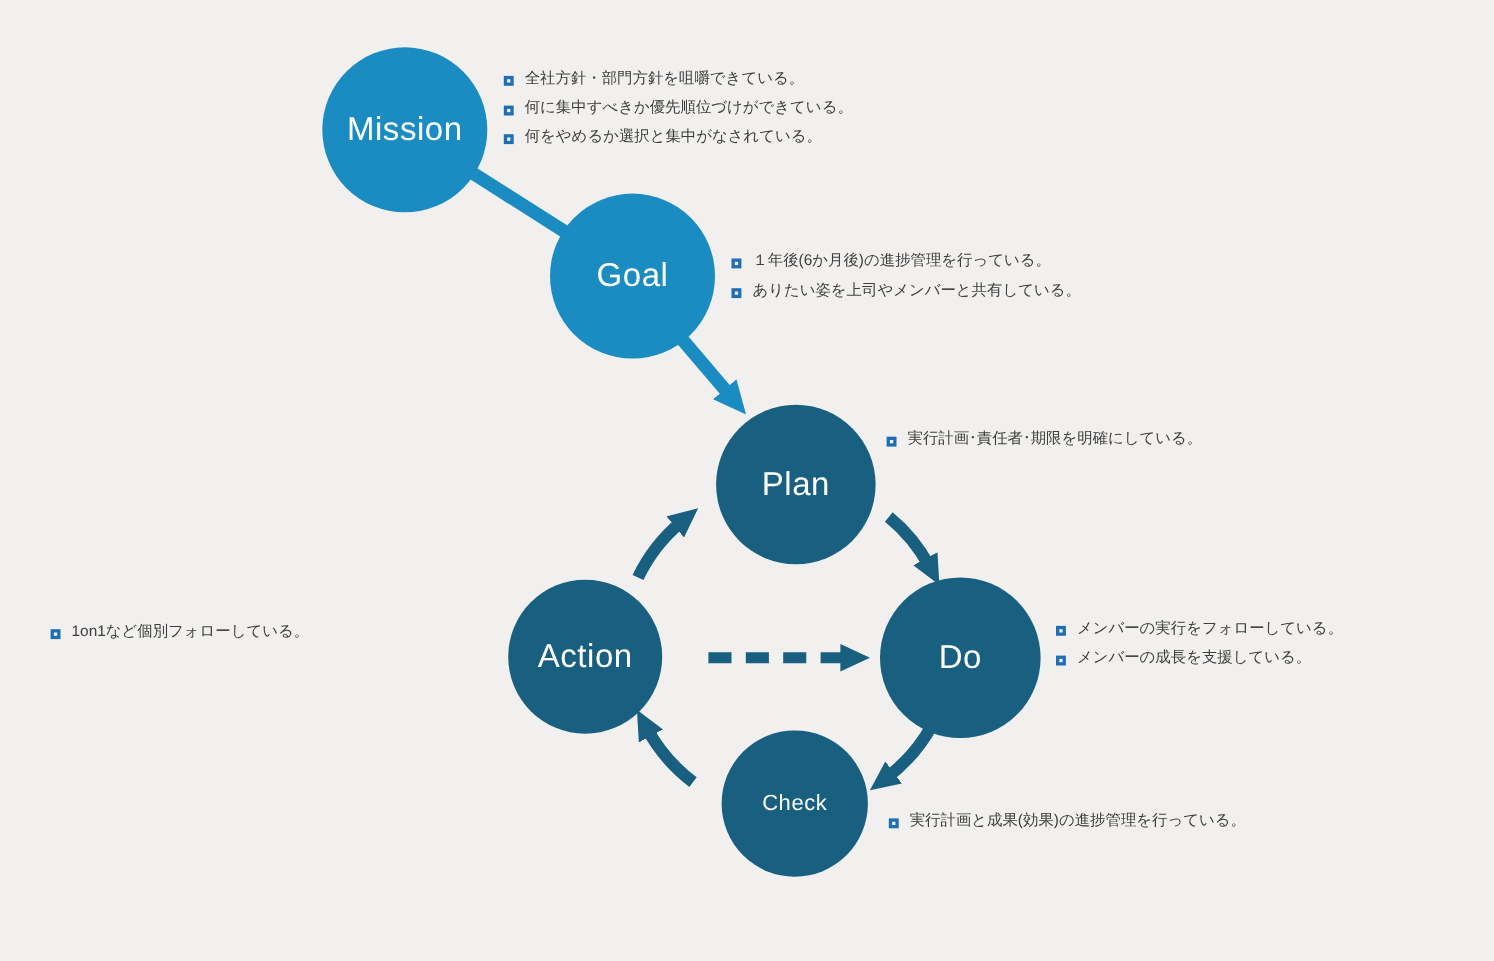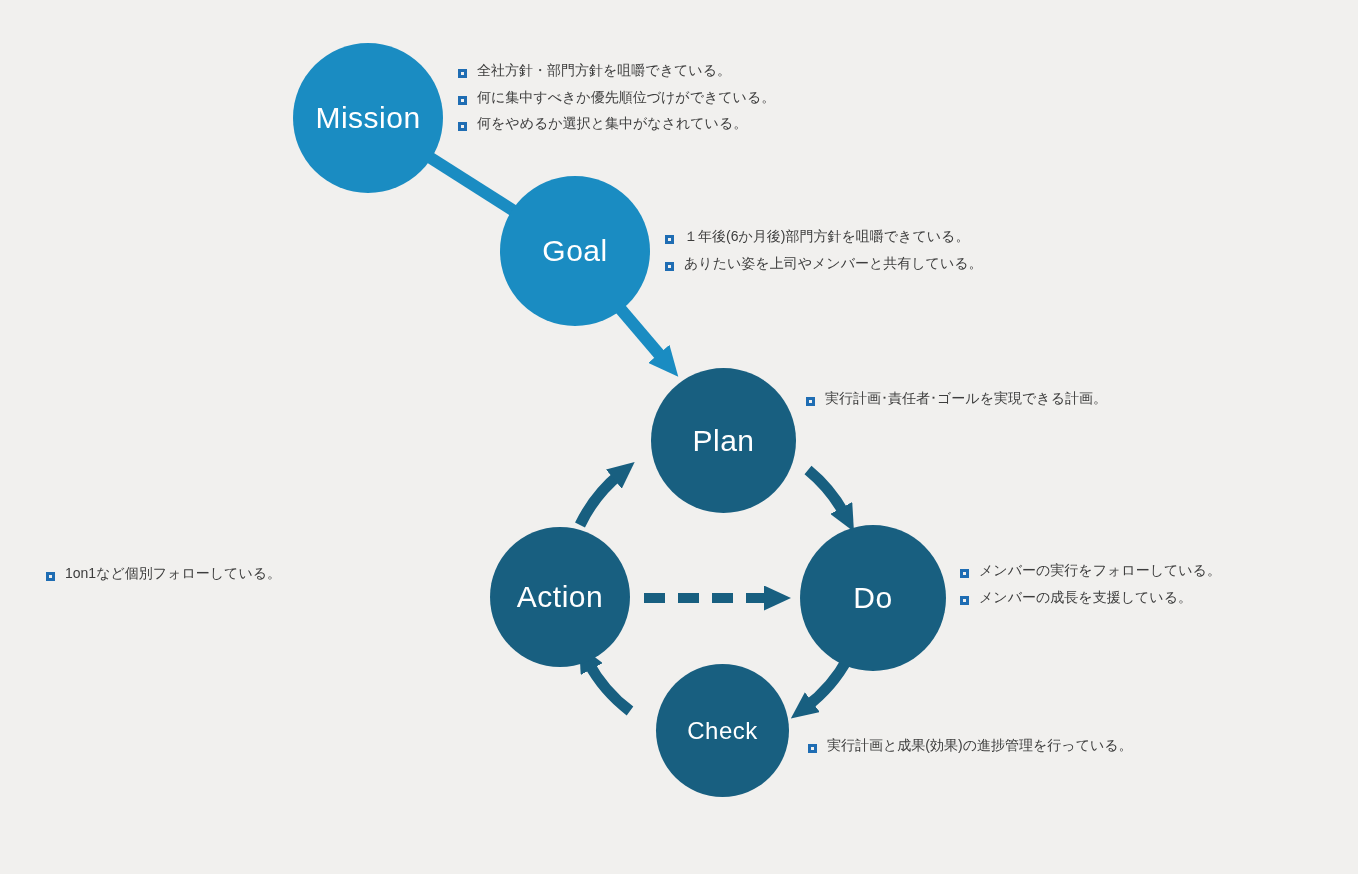--- a/index.html
+++ b/index.html
@@ -33,22 +33,22 @@
     font-size:30px;
     letter-spacing:.5px;
     z-index:2;
   }
   .node.light{background:var(--accent_light);}
   .node.dark{background:var(--accent_dark);text-align:right;}
   #node-mission{left:293px;top:43px;width:150px;height:150px;}
   #node-goal{left:500px;top:176px;width:150px;height:150px;}
   #node-plan{left:651px;top:368px;width:145px;height:145px;}
   #node-do{left:800px;top:525px;width:146px;height:146px;}
-  #node-check{left:656px;top:664px;width:133px;height:133px;font-size:24px;}
-  #node-action{left:490px;top:527px;width:140px;height:140px;}
+  #node-check{left:656px;top:664px;width:133px;height:133px;font-size:20px;}
+  #node-action{left:462px;top:527px;width:140px;height:140px;}
   .note{
     position:absolute;
     z-index:3;
     color:var(--text_dark);
     font-size:14px;
     line-height:1.55;
   }
   .note .item{
     display:flex;
     align-items:flex-start;
@@ -124,32 +124,32 @@
     </div>
     <div class="item">
       <span class="sq"></span>
       <span>何をやめるか選択と集中がなされている。</span>
     </div>
   </div>
 
   <div class="note" id="note-goal">
     <div class="item">
       <span class="sq"></span>
-      <span>１年後(6か月後)部門方針を咀嚼できている。</span>
+      <span>１年後(6か月後)の進捗管理を行っている。</span>
     </div>
     <div class="item">
       <span class="sq"></span>
       <span>ありたい姿を上司やメンバーと共有している。</span>
     </div>
   </div>
 
   <div class="note" id="note-plan">
     <div class="item">
       <span class="sq"></span>
-      <span>実行計画･責任者･ゴールを実現できる計画。</span>
+      <span>実行計画･責任者･期限を明確にしている。</span>
     </div>
   </div>
 
   <div class="note" id="note-do">
     <div class="item">
       <span class="sq"></span>
       <span>メンバーの実行をフォローしている。</span>
     </div>
     <div class="item">
       <span class="sq"></span>

